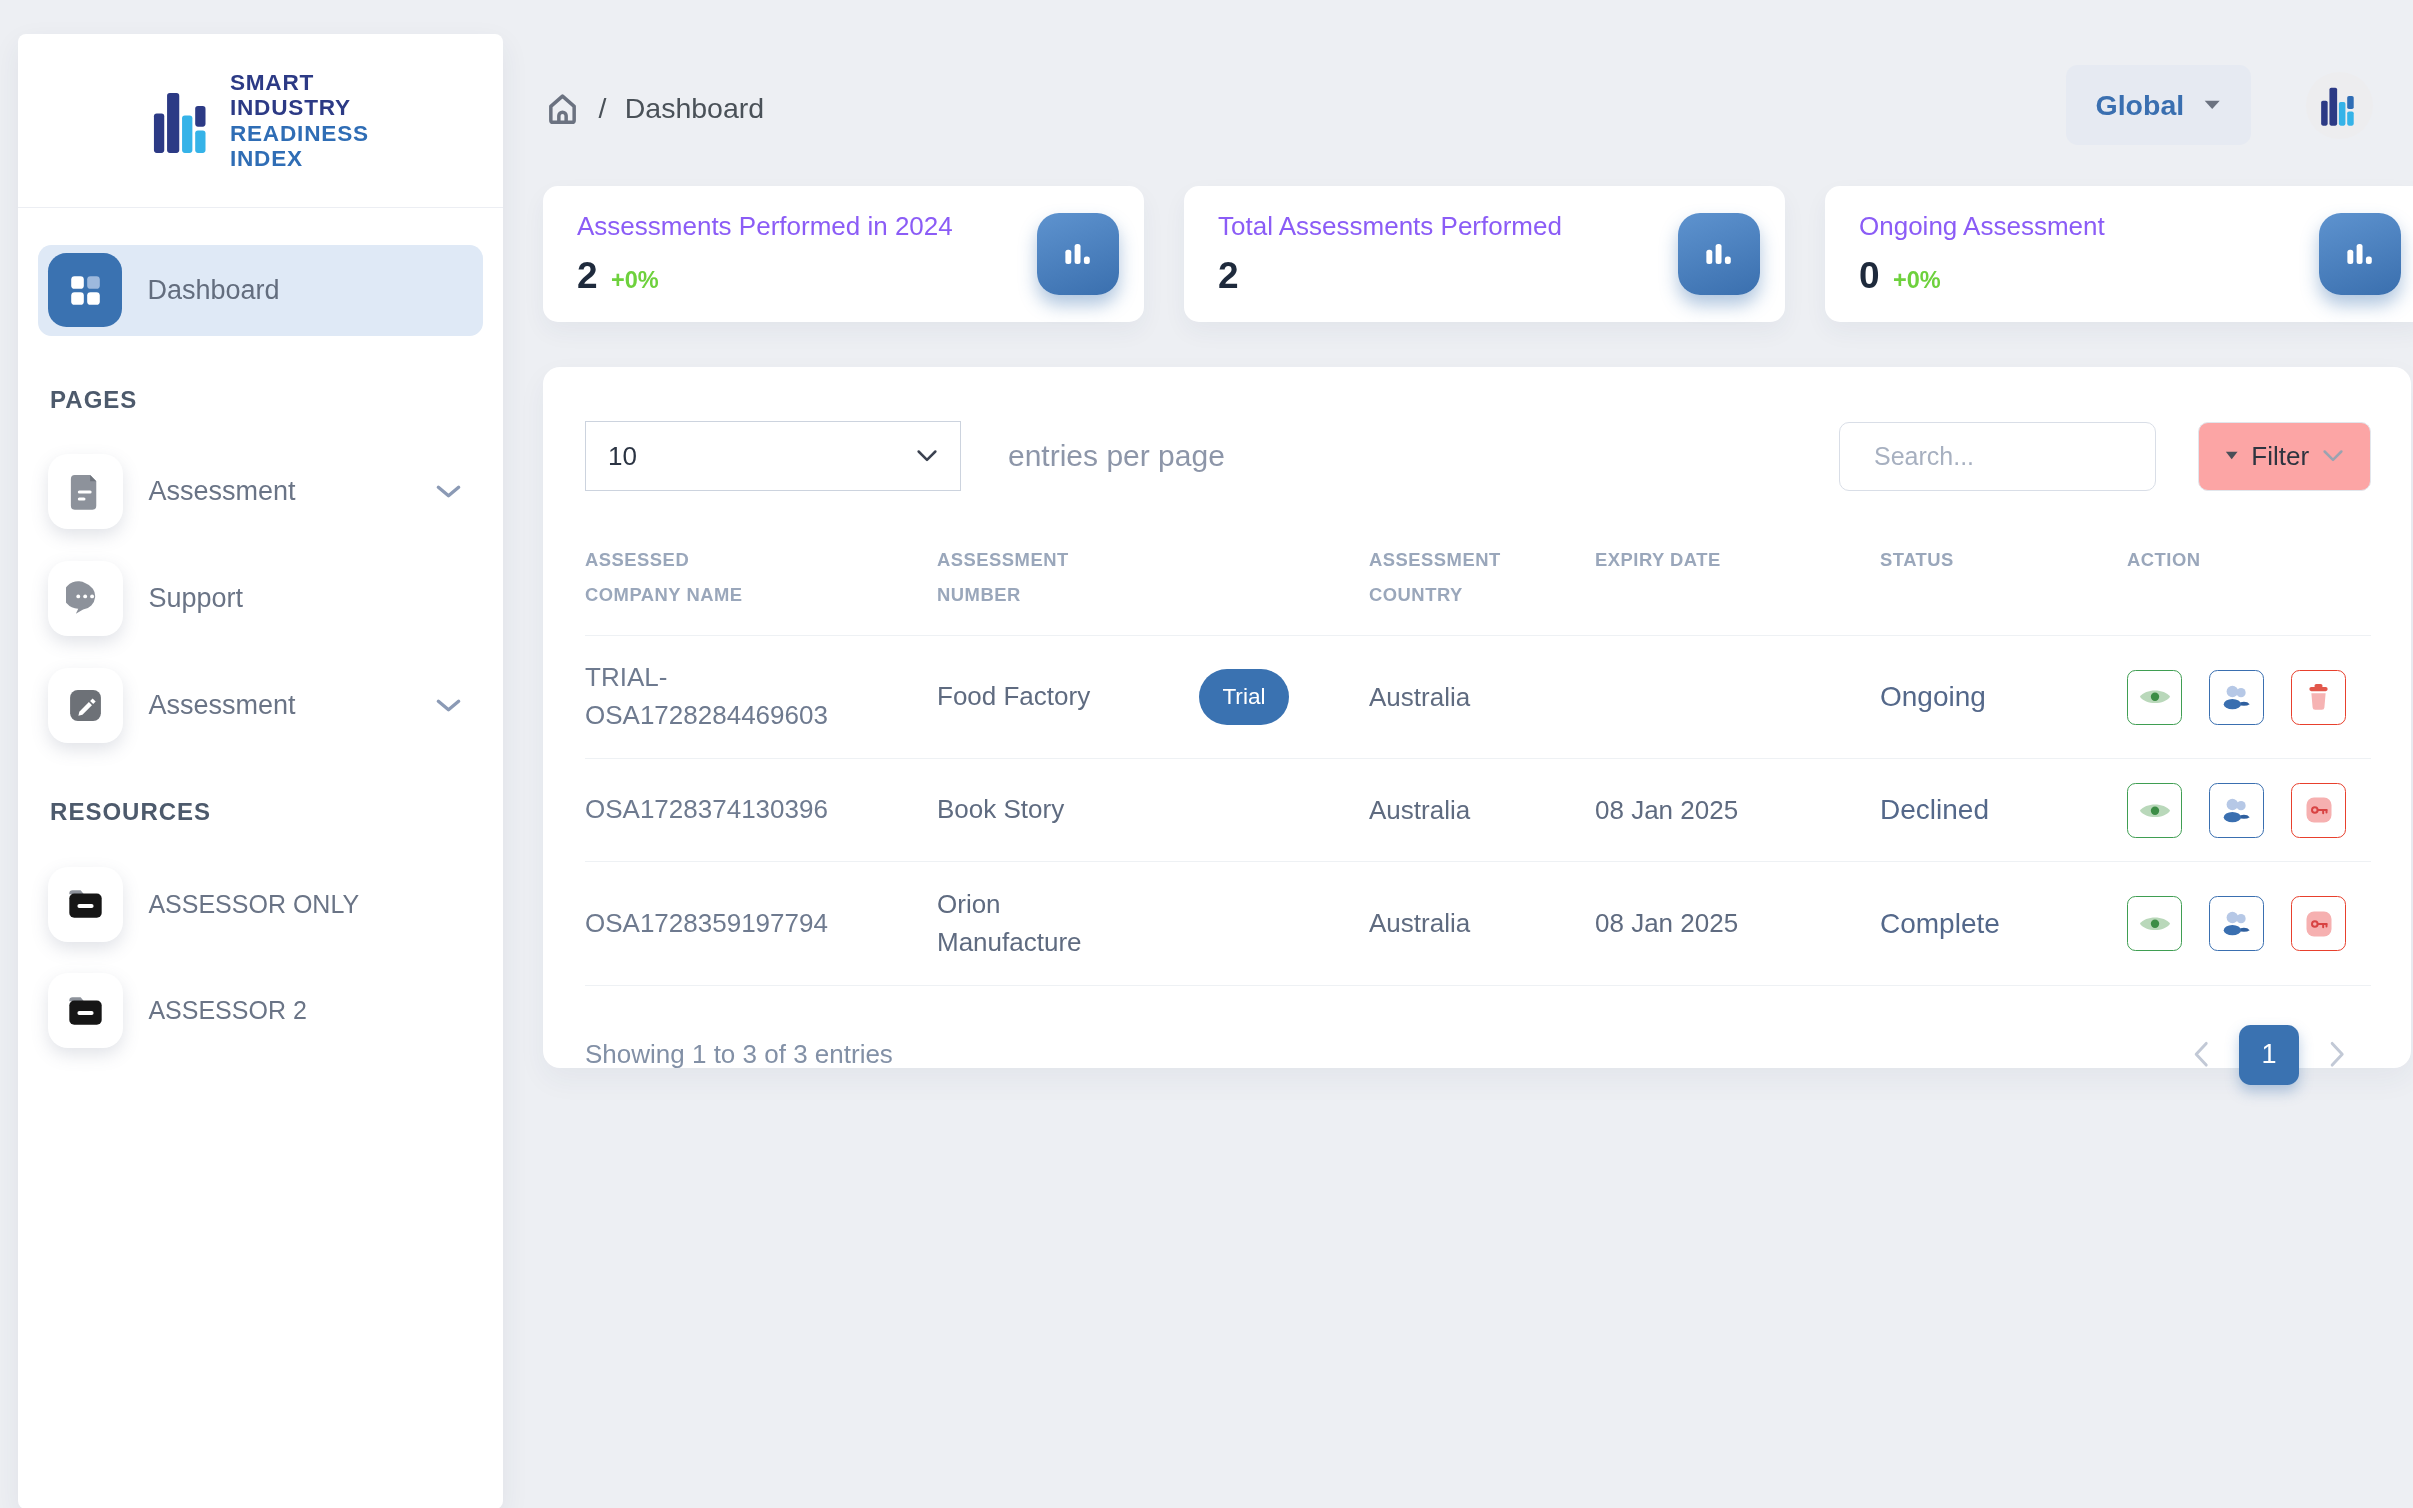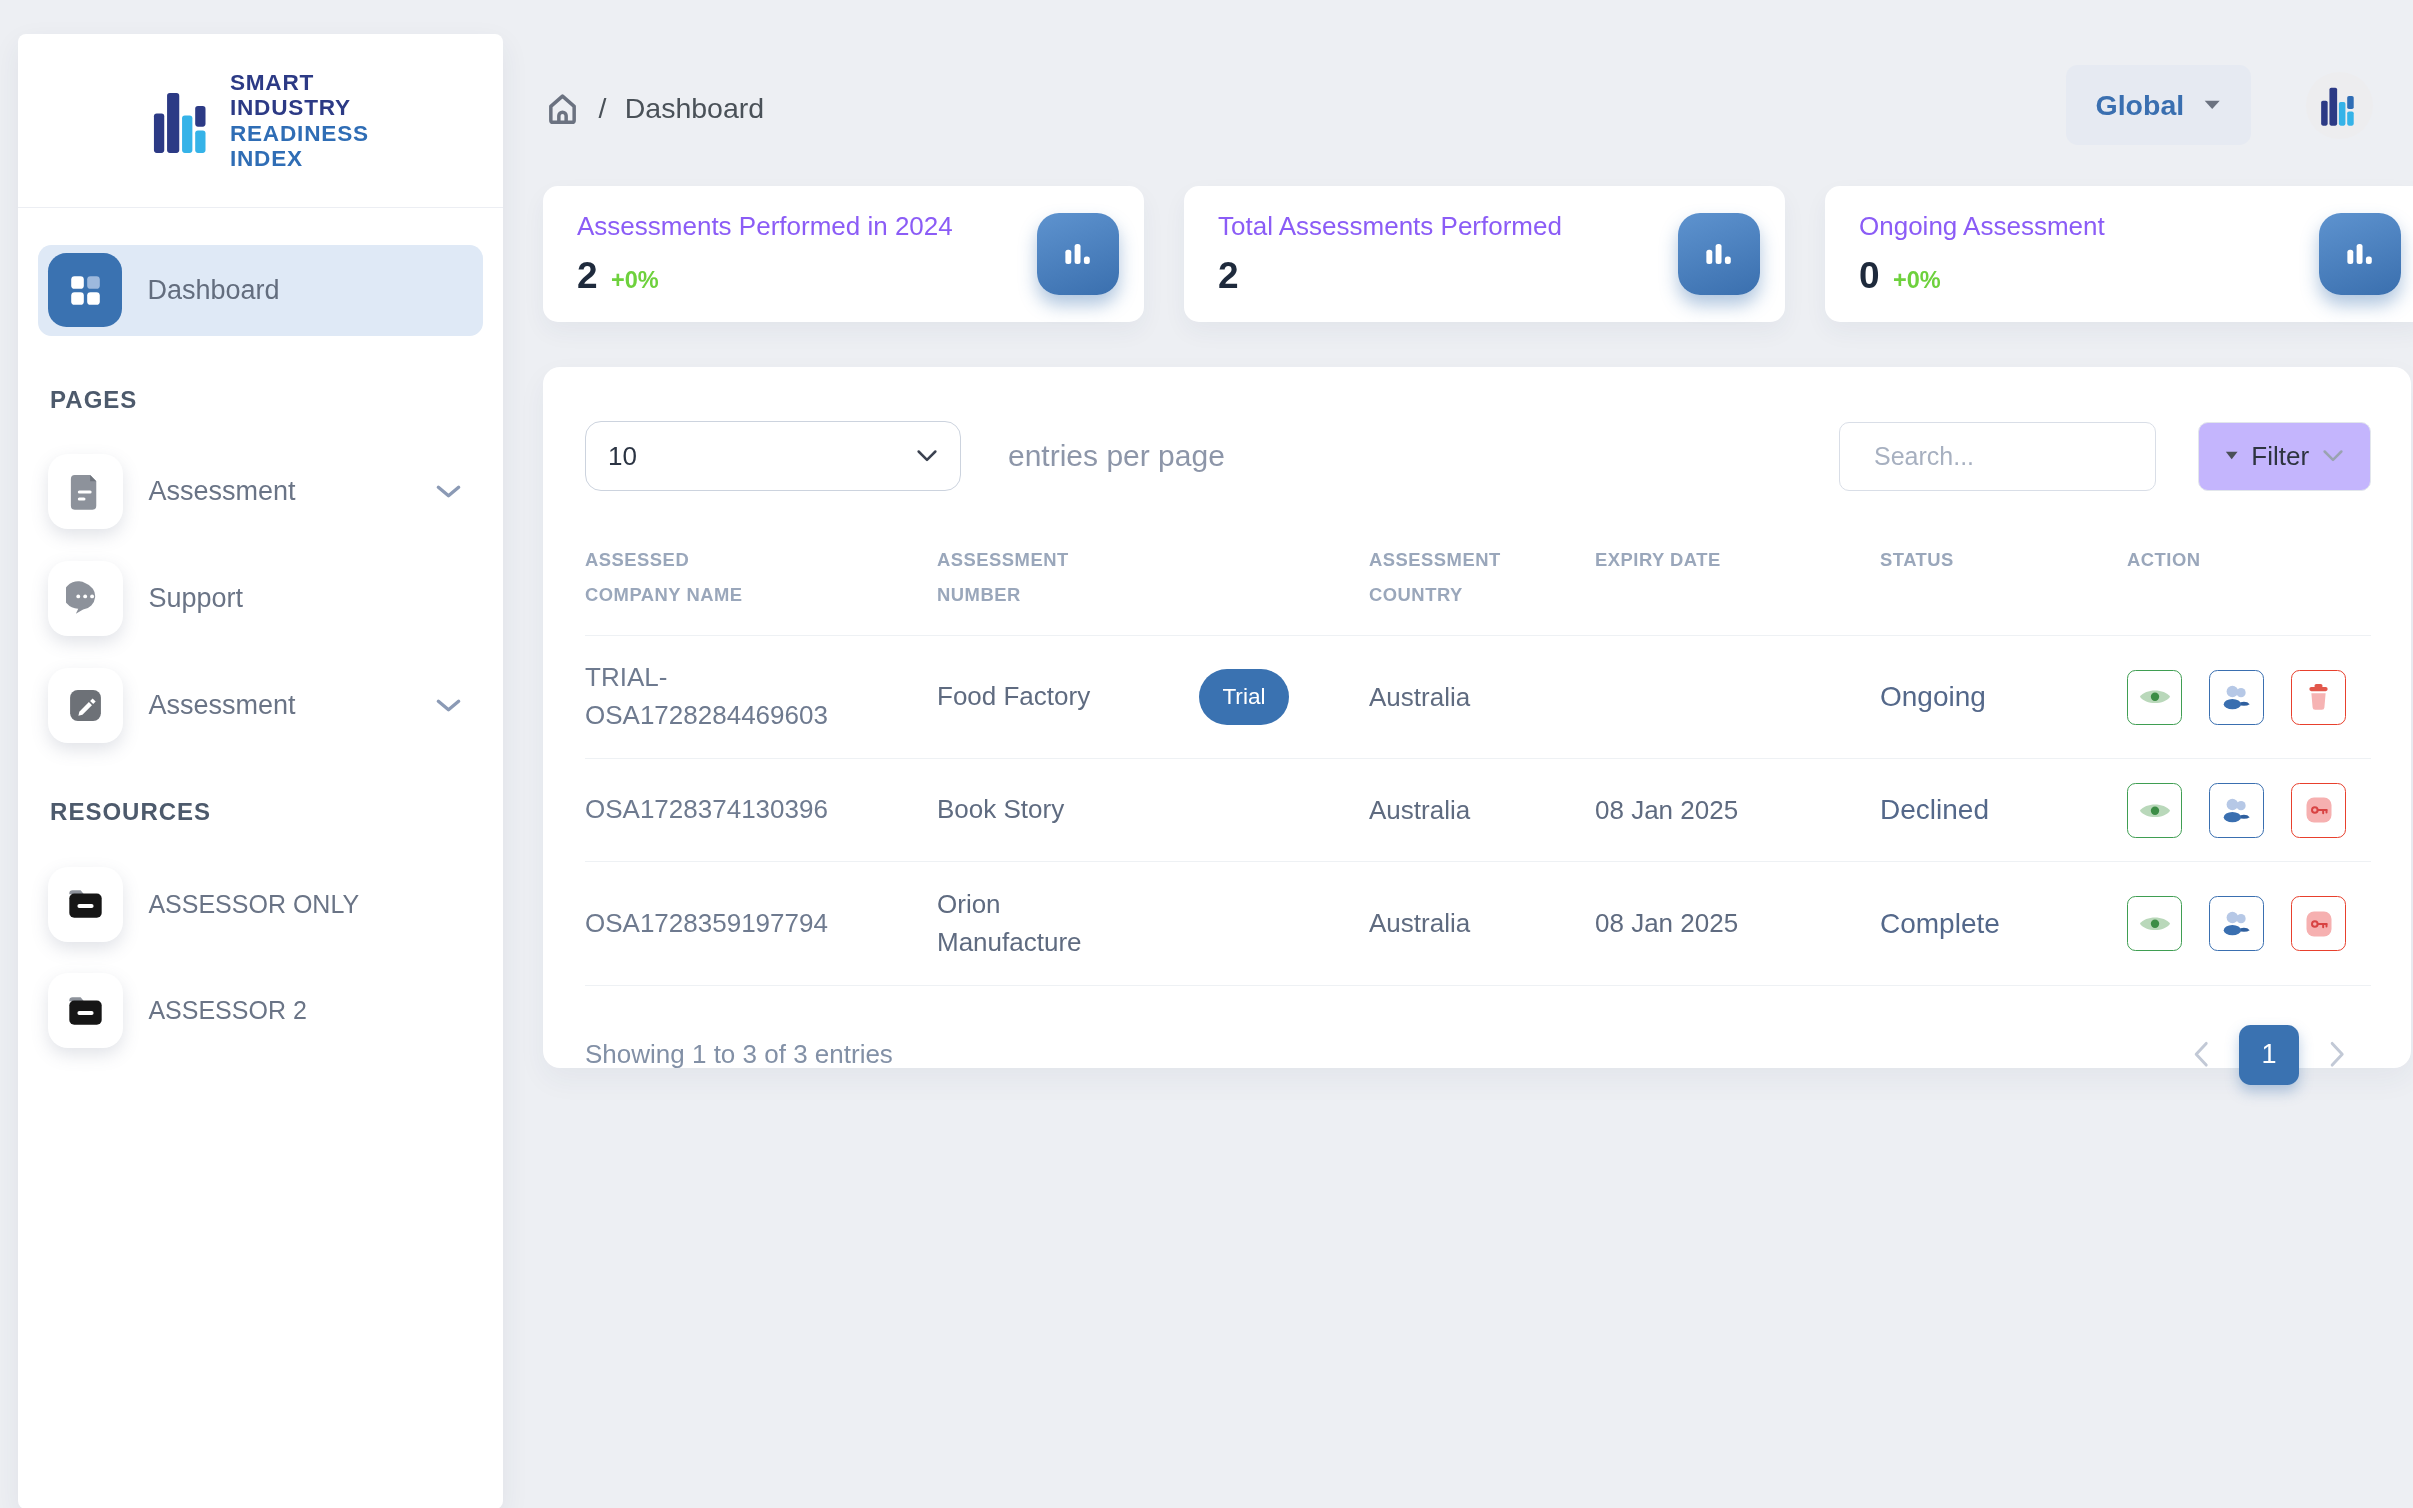--- a/index.html
+++ b/index.html
@@ -41,29 +41,29 @@
   .stat-value{font-size:37px;font-weight:bold;color:#1e2a3c;}
   .stat-delta{font-size:23.5px;font-weight:bold;color:#6ed13d;}
   .stat-icon{position:absolute;right:25px;top:27px;width:82px;height:82px;border-radius:22px;
              background:linear-gradient(160deg,#5e93cf,#3a6fae);box-shadow:0 10px 18.4px rgba(58,112,176,.40);
              display:flex;align-items:center;justify-content:center;}
 
   
   .table-card{position:absolute;left:543px;top:367px;width:1868px;height:701px;background:#fff;border-radius:17px;
               box-shadow:0 11.7px 28.5px rgba(40,50,90,.05);padding:54px 40px 0 42px;}
   .controls{display:flex;align-items:center;}
-  .select{width:376px;height:70px;border:1.7px solid #ccd3de;border-radius:16px;display:flex;align-items:center;
+  .select{width:376px;height:70px;border:1.7px solid #ccd3de;border-radius:0;display:flex;align-items:center;
           justify-content:space-between;padding:0 22px;font-size:26px;color:#2b3443;cursor:pointer;}
   .entries-label{margin-left:47px;font-size:30px;color:#8d96a9;}
   .controls .spacer{flex:1;}
   .search{width:317px;height:69px;border:1.7px solid #d9dee7;border-radius:10px;font-size:25px;color:#3b4250;
           padding:0 34px;outline:none;}
   .search::placeholder{color:#a7b0c0;}
   .filter-btn{margin-left:42px;width:173px;height:69px;border:1.7px solid #e2e6ec;border-radius:10px;display:flex;
-              align-items:center;justify-content:center;gap:13.4px;font-size:26px;color:#2e3440;cursor:pointer;background:#c4b5fd;}
+              align-items:center;justify-content:center;gap:13.4px;font-size:26px;color:#2e3440;cursor:pointer;background:#fca5a5;}
 
   .tgrid{display:grid;grid-template-columns:352px 432px 226px 285px 247px 1fr;align-items:center;}
   .thead{margin-top:52px;padding-bottom:22px;border-bottom:1.7px solid #eef1f4;align-items:start;}
   .th{font-size:18.4px;font-weight:bold;color:#9aa7bb;letter-spacing:0.5px;line-height:1.9;}
   .th .wrap{display:inline-block;max-width:193px;}
   .trow{padding:23.5px 0;border-bottom:1.7px solid #eef1f4;}
   .cell-num{font-size:26px;color:#6e7a8f;line-height:1.45;padding-right:34px;}
   .cell-co{display:flex;align-items:center;padding-right:80px;}
   .co-name{font-size:26px;color:#5f6b80;line-height:1.45;max-width:210px;}
   .badge{margin-left:auto;background:#3a72b1;color:#fff;font-size:22.6px;padding:15px 23.5px;border-radius:837px;}

